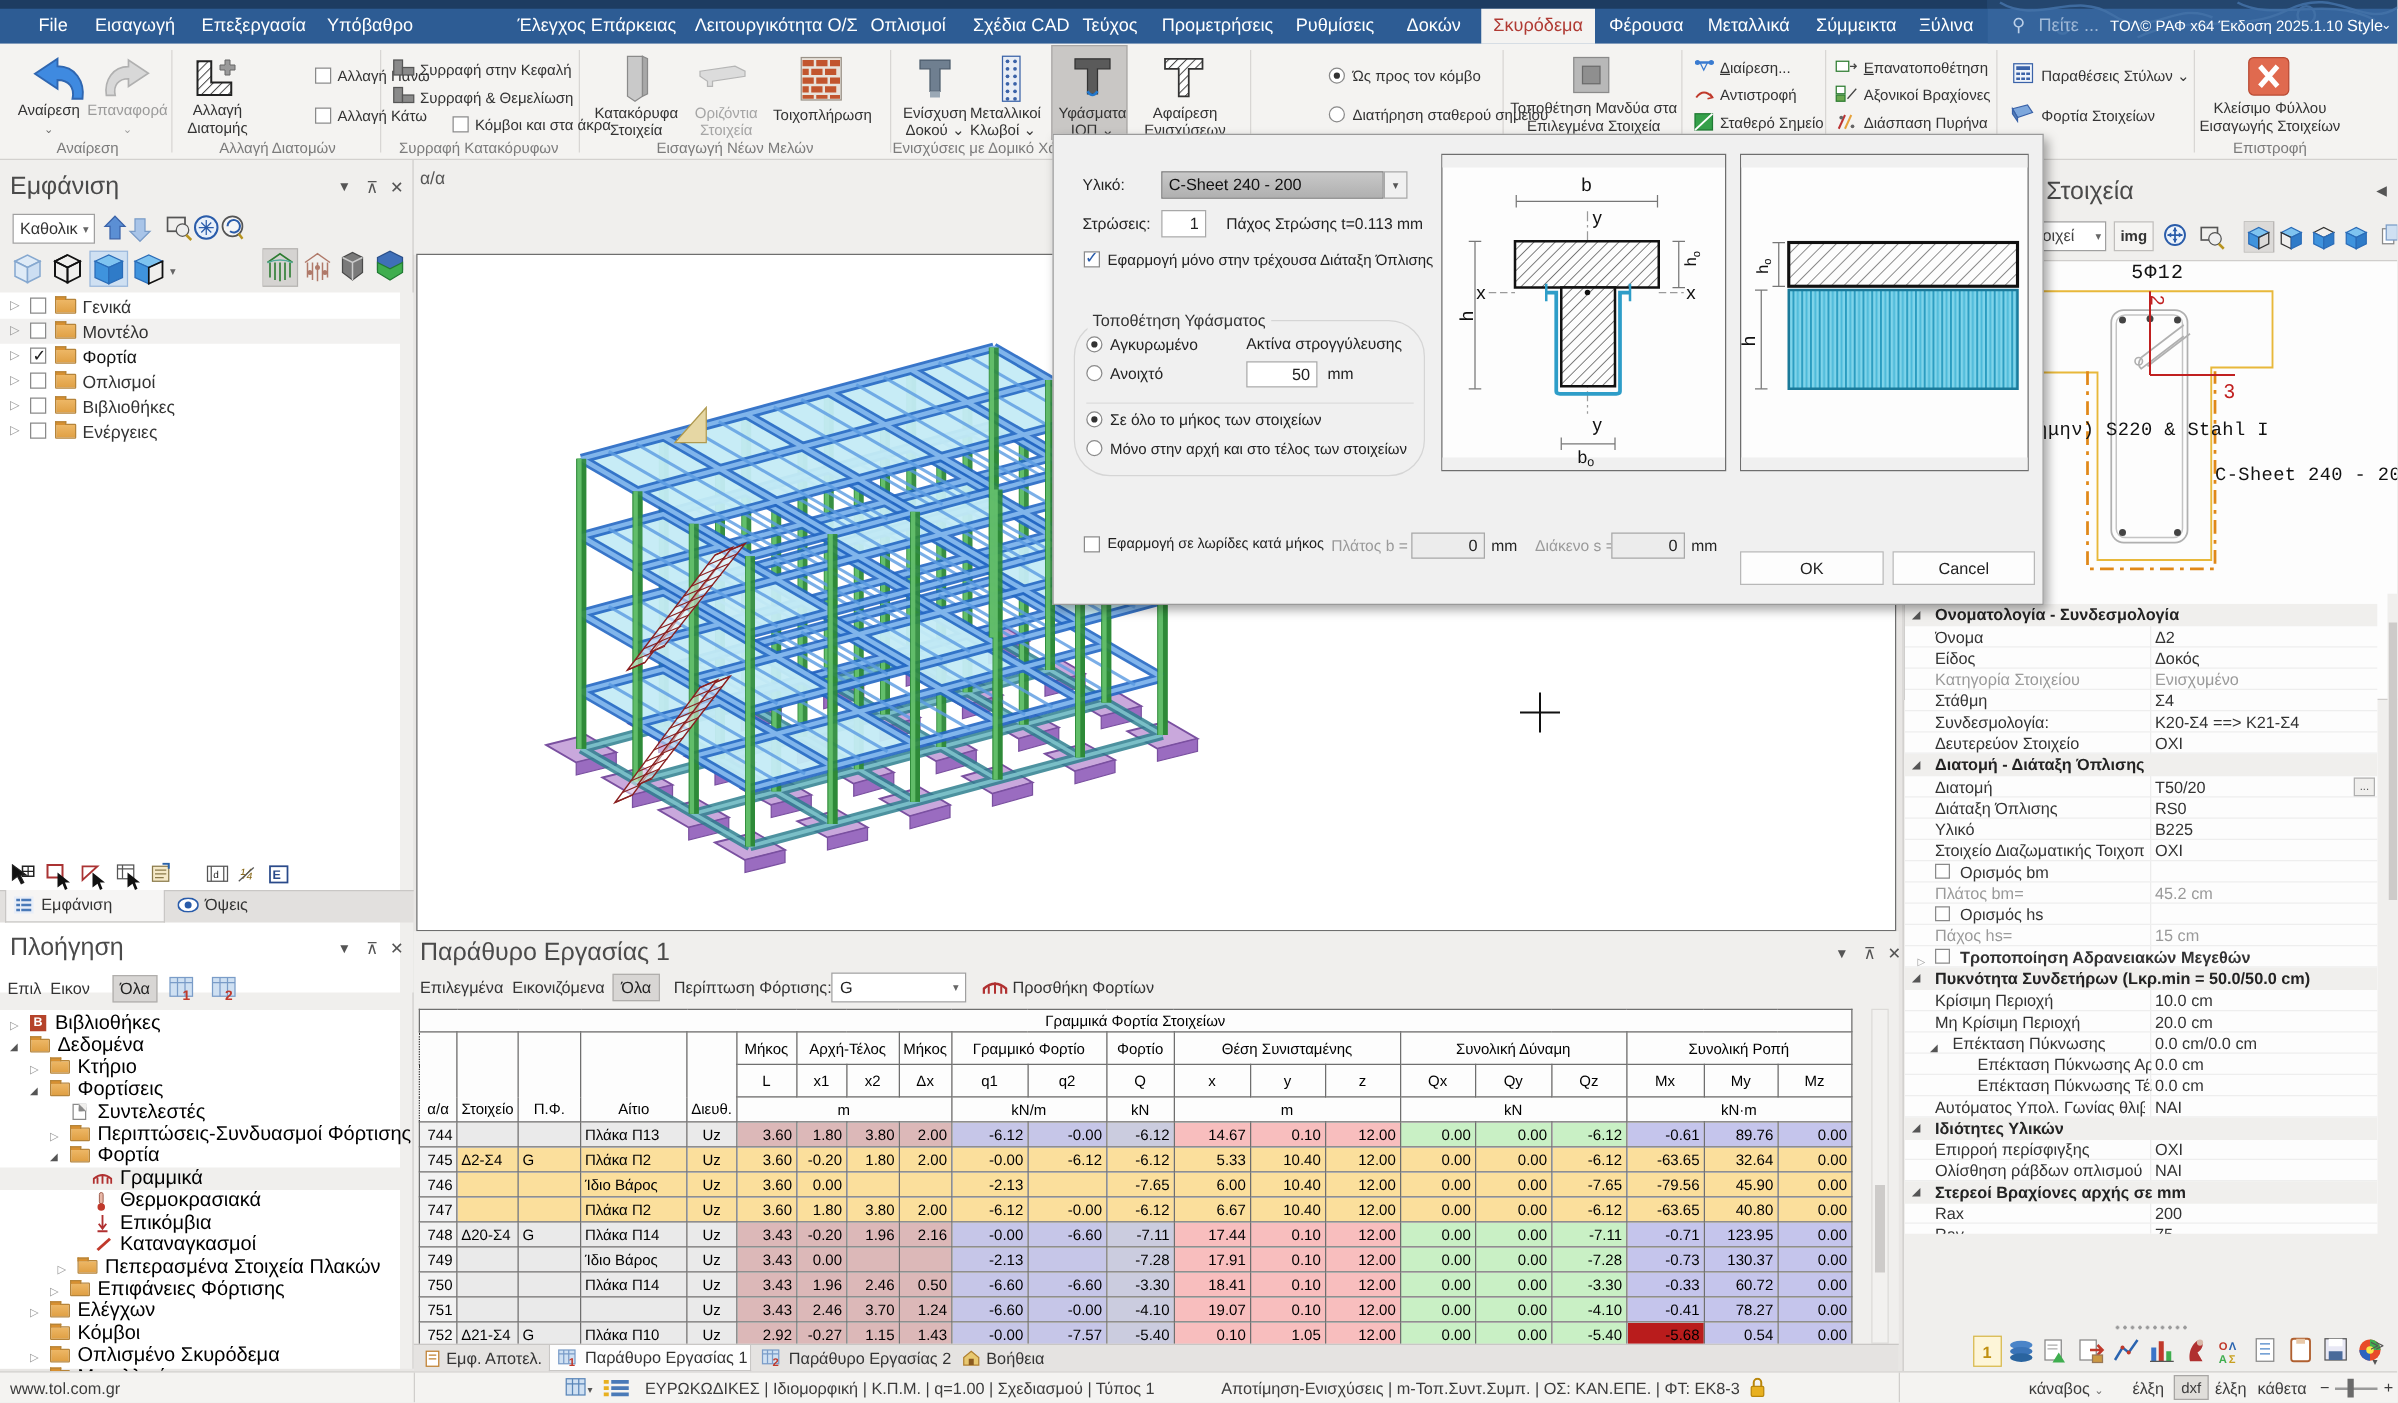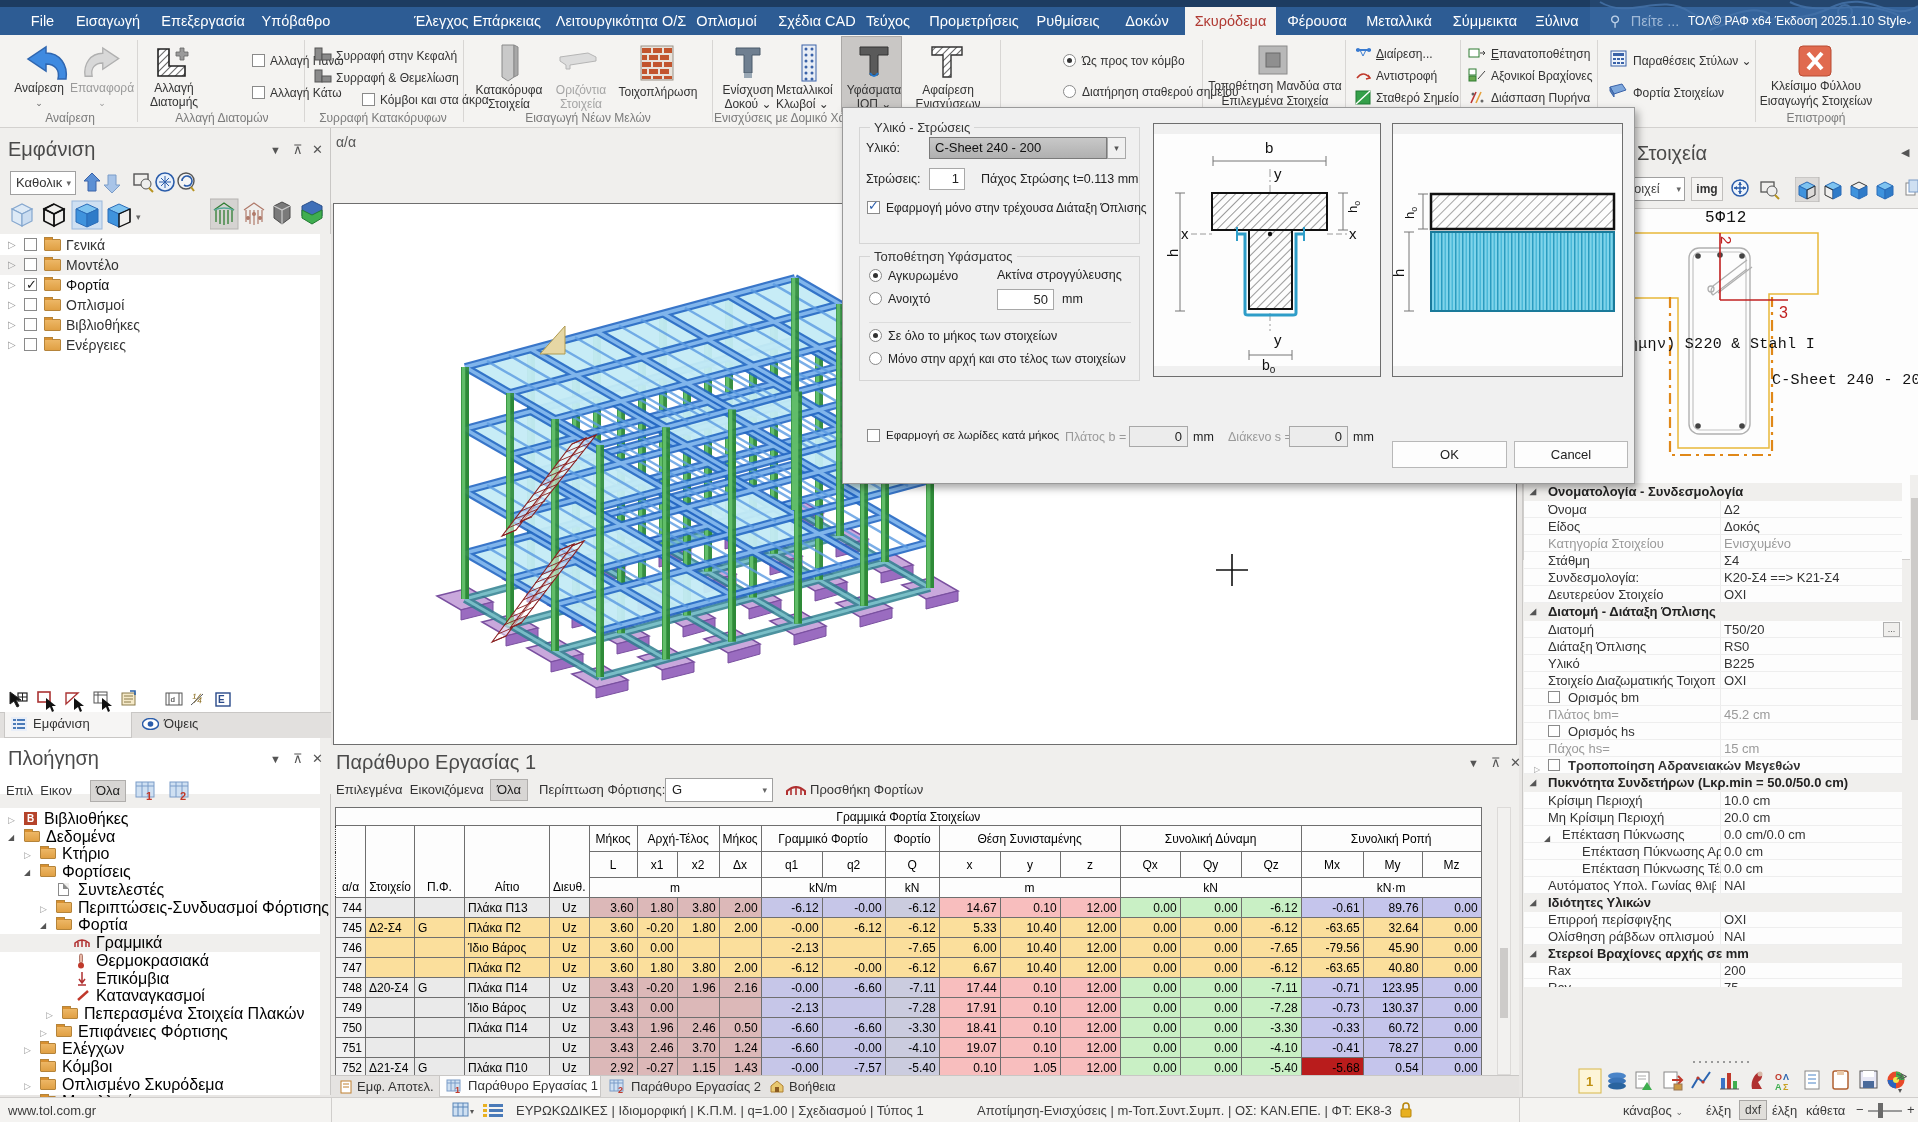--- a/index.html
+++ b/index.html
@@ -1589,35 +1589,32 @@
       </svg>
     <span style="position:absolute;left:300px;top:3px;">Παράθυρο Εργασίας 2</span>
     <svg style="position:absolute;left:438px;top:3px;width:16px;height:15px;" viewBox="0 0 16 15">
         <path d="M2,7 L8,2 L14,7 L14,13 L2,13 Z" fill="#e8c870" stroke="#b08030"></path>
         <rect x="6" y="8" width="4" height="5" fill="#8a5a20"></rect>
       </svg>
     <span style="position:absolute;left:458px;top:3px;">Βοήθεια</span>
   </div>
   <div id="dialog">
 
-    <div class="grpbox" style="left:16px;top:19px;width:281px;height:117px;">
-        <div class="grplbl">Υλικό - Στρώσεις</div>
-      </div>
     <div class="dlgtxt" style="left:23px;top:33px;">Υλικό:</div>
     <div style="position:absolute;left:86px;top:29px;width:178px;height:22px;background:linear-gradient(#c8c8c8,#b0b0b0);border:1px solid #7a7a7a;font-size:13px;color:#111;line-height:20px;padding-left:5px;">C-Sheet 240 - 200</div>
     <div style="position:absolute;left:264px;top:29px;width:19px;height:22px;background:#f0f0f0;border:1px solid #a8a8a8;color:#555;font-size:9px;text-align:center;line-height:20px;">▾</div>
     <div class="dlgtxt" style="left:23px;top:64px;">Στρώσεις:</div>
     <div class="dlginput" style="left:86px;top:60px;width:36px;height:22px;line-height:20px;">1</div>
     <div class="dlgtxt" style="left:138px;top:64px;">Πάχος Στρώσης t=0.113 mm</div>
     <div style="position:absolute;left:24px;top:93px;width:13px;height:13px;background:#fff;border:1px solid #8a8a8a;">
         <span style="position:absolute;left:0px;top:-4px;font-size:13px;color:#2a5caa;">✓</span>
       </div>
     <div class="dlgtxt" style="left:43px;top:93px;font-size:12px;">Εφαρμογή μόνο στην τρέχουσα Διάταξη Όπλισης</div>
 
-    <div class="grpbox" style="left:16px;top:148px;width:281px;height:125px;">
+    <div class="grpbox" style="left:16px;top:148px;width:281px;height:125px;border-radius:29px;">
         <div class="grplbl">Τοποθέτηση Υφάσματος</div>
       </div>
     <div class="dlgtxt" style="left:26px;top:161px;"><span class="radio on"></span>Αγκυρωμένο</div>
     <div class="dlgtxt" style="left:154px;top:160px;">Ακτίνα στρογγύλευσης</div>
     <div class="dlgtxt" style="left:26px;top:184px;text-align:right;"><span class="radio"></span>Ανοιχτό</div>
     <div class="dlginput" style="left:154px;top:181px;width:57px;height:21px;line-height:19px;">50</div>
     <div class="dlgtxt" style="left:219px;top:184px;">mm</div>
     <div style="position:absolute;left:26px;top:214px;width:262px;height:1px;background:#dcdcdc;"></div>
     <div class="dlgtxt" style="left:26px;top:221px;"><span class="radio on"></span>Σε όλο το μήκος των στοιχείων</div>
     <div class="dlgtxt" style="left:26px;top:244px;font-size:12px;"><span class="radio"></span>Μόνο στην αρχή και στο τέλος των στοιχείων</div>

